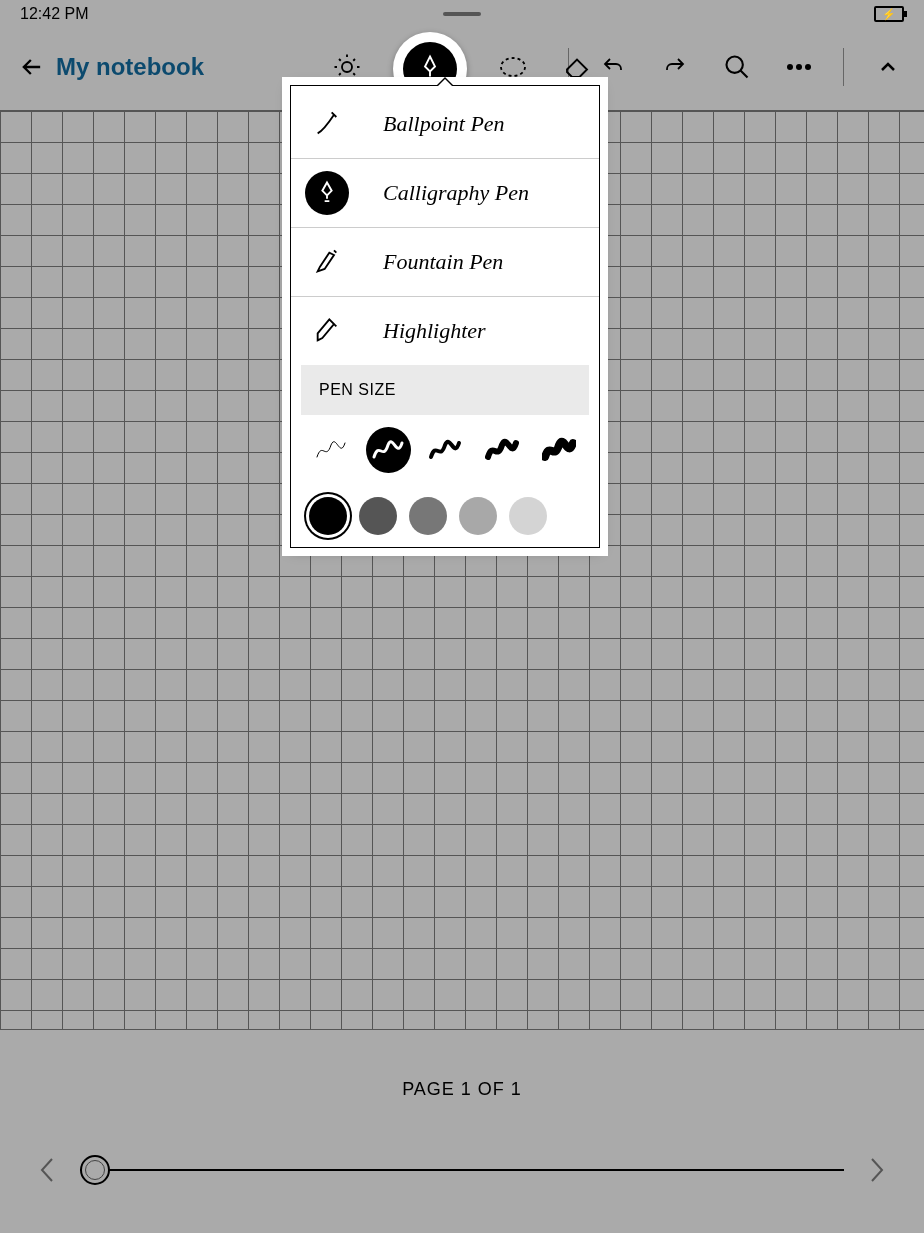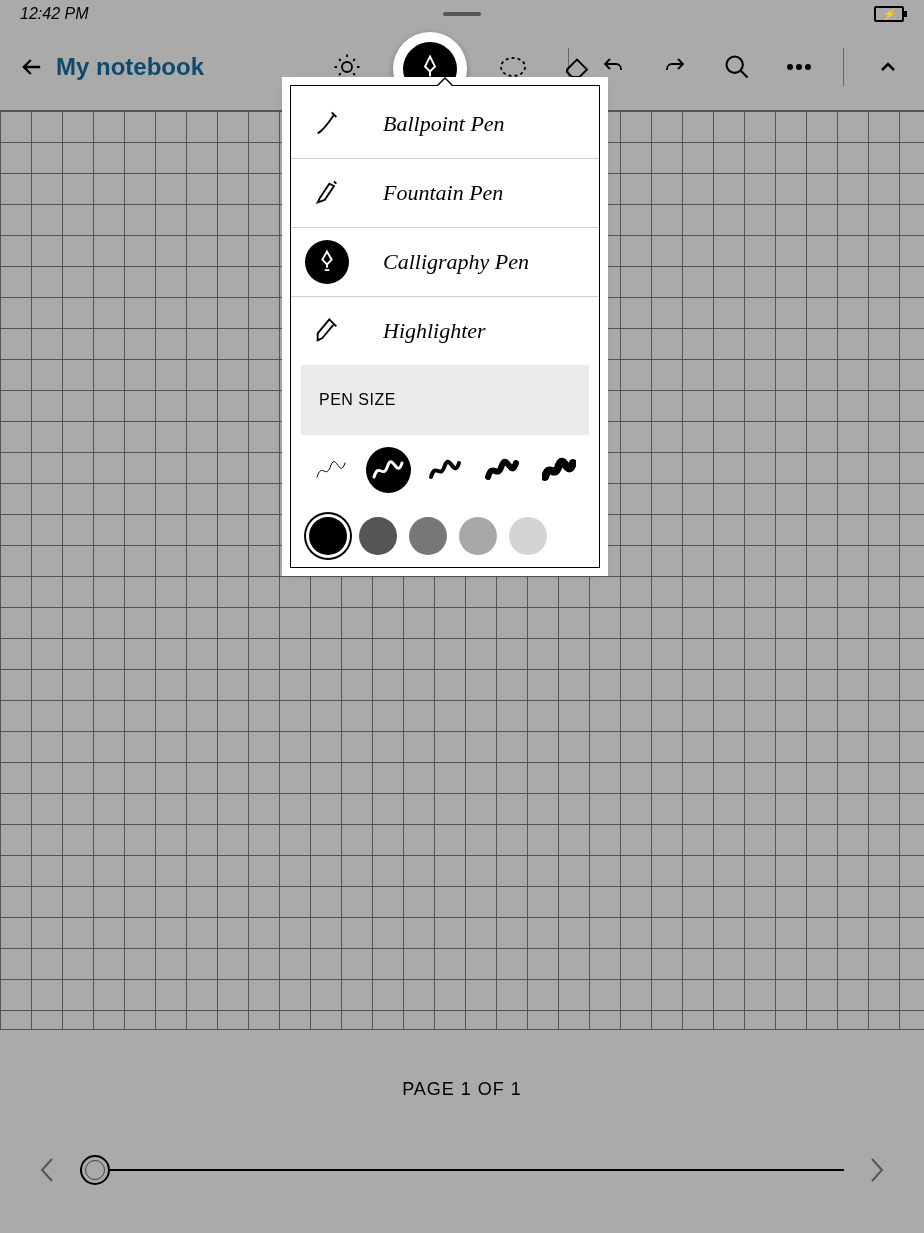--- a/index.html
+++ b/index.html
@@ -13,21 +13,20 @@
   }
   
   .status-bar {
     height: 28px;
     display: flex;
     align-items: center;
     justify-content: space-between;
     padding: 0 20px;
     font-size: 16px;
     color: #000;
-    font-style: italic;
   }
   .status-center {
     position: absolute;
     left: 50%;
     transform: translateX(-50%);
     width: 38px;
     height: 4px;
     background: #555;
     border-radius: 2px;
     top: 12px;
@@ -124,21 +123,21 @@
     padding:12px 14px; cursor:pointer;
     border-bottom:1px solid #ccc;
   }
   .pen-item:last-of-type { border-bottom:none;}
   .pen-item .icon-circ {
     width:44px; height:44px; display:flex; align-items:center; justify-content:center;
   }
   .pen-item.selected .icon-circ { background:#000; border-radius:50%;}
   .pen-label { font-family: Georgia, 'Times New Roman', serif; font-style:italic; font-size:22px;}
   .section-head {
-    background:#eaeaea; padding:26px 18px; font-size:16px; letter-spacing:0.5px; font-weight:500;
+    background:#eaeaea; padding:16px 18px; font-size:16px; letter-spacing:0.5px; font-weight:500;
     margin:0 10px;
   }
   .size-row, .shade-row {
     display:flex; gap:12px; padding:12px 18px; align-items:center;
   }
   .size-opt {
     width:46px; height:46px; display:flex; align-items:center; justify-content:center;
     border-radius:50%; cursor:pointer;
   }
   .size-opt.selected { background:#000;}
@@ -253,35 +252,35 @@
 <div class="popover-wrap">
   <div class="pen-list" id="pen-list">
       <div class="pen-item">
         <div class="icon-circ">
           <svg width="28" height="28" viewBox="0 0 24 24">
             <path d="M4 20c4-2 10-10 14-16M16 2l4 4" stroke="#000" stroke-width="1.6" fill="none"></path>
           </svg>
         </div>
         <span class="pen-label">Ballpoint Pen</span>
       </div>
+      <div class="pen-item selected">
+        <div class="icon-circ">
+          <svg width="28" height="28" viewBox="0 0 24 24">
+            <path d="M12 3l4 7-4 4-4-4 4-7zM12 14v3M10 19h4" stroke="#fff" stroke-width="1.6" fill="none"></path>
+          </svg>
+        </div>
+        <span class="pen-label">Calligraphy Pen</span>
+      </div>
       <div class="pen-item">
         <div class="icon-circ">
           <svg width="28" height="28" viewBox="0 0 24 24">
             <path d="M4 20l6-2 8-12-4-2-8 12-2 4zM18 2l2 2" stroke="#000" stroke-width="1.6" fill="none"></path>
           </svg>
         </div>
         <span class="pen-label">Fountain Pen</span>
-      </div>
-      <div class="pen-item selected">
-        <div class="icon-circ">
-          <svg width="28" height="28" viewBox="0 0 24 24">
-            <path d="M12 3l4 7-4 4-4-4 4-7zM12 14v3M10 19h4" stroke="#fff" stroke-width="1.6" fill="none"></path>
-          </svg>
-        </div>
-        <span class="pen-label">Calligraphy Pen</span>
       </div>
       <div class="pen-item">
         <div class="icon-circ">
           <svg width="28" height="28" viewBox="0 0 24 24">
             <path d="M4 20l4-2 10-12-4-4L4 14v6zM14 2l6 6" stroke="#000" stroke-width="1.6" fill="none"></path>
           </svg>
         </div>
         <span class="pen-label">Highlighter</span>
       </div>
     </div>

